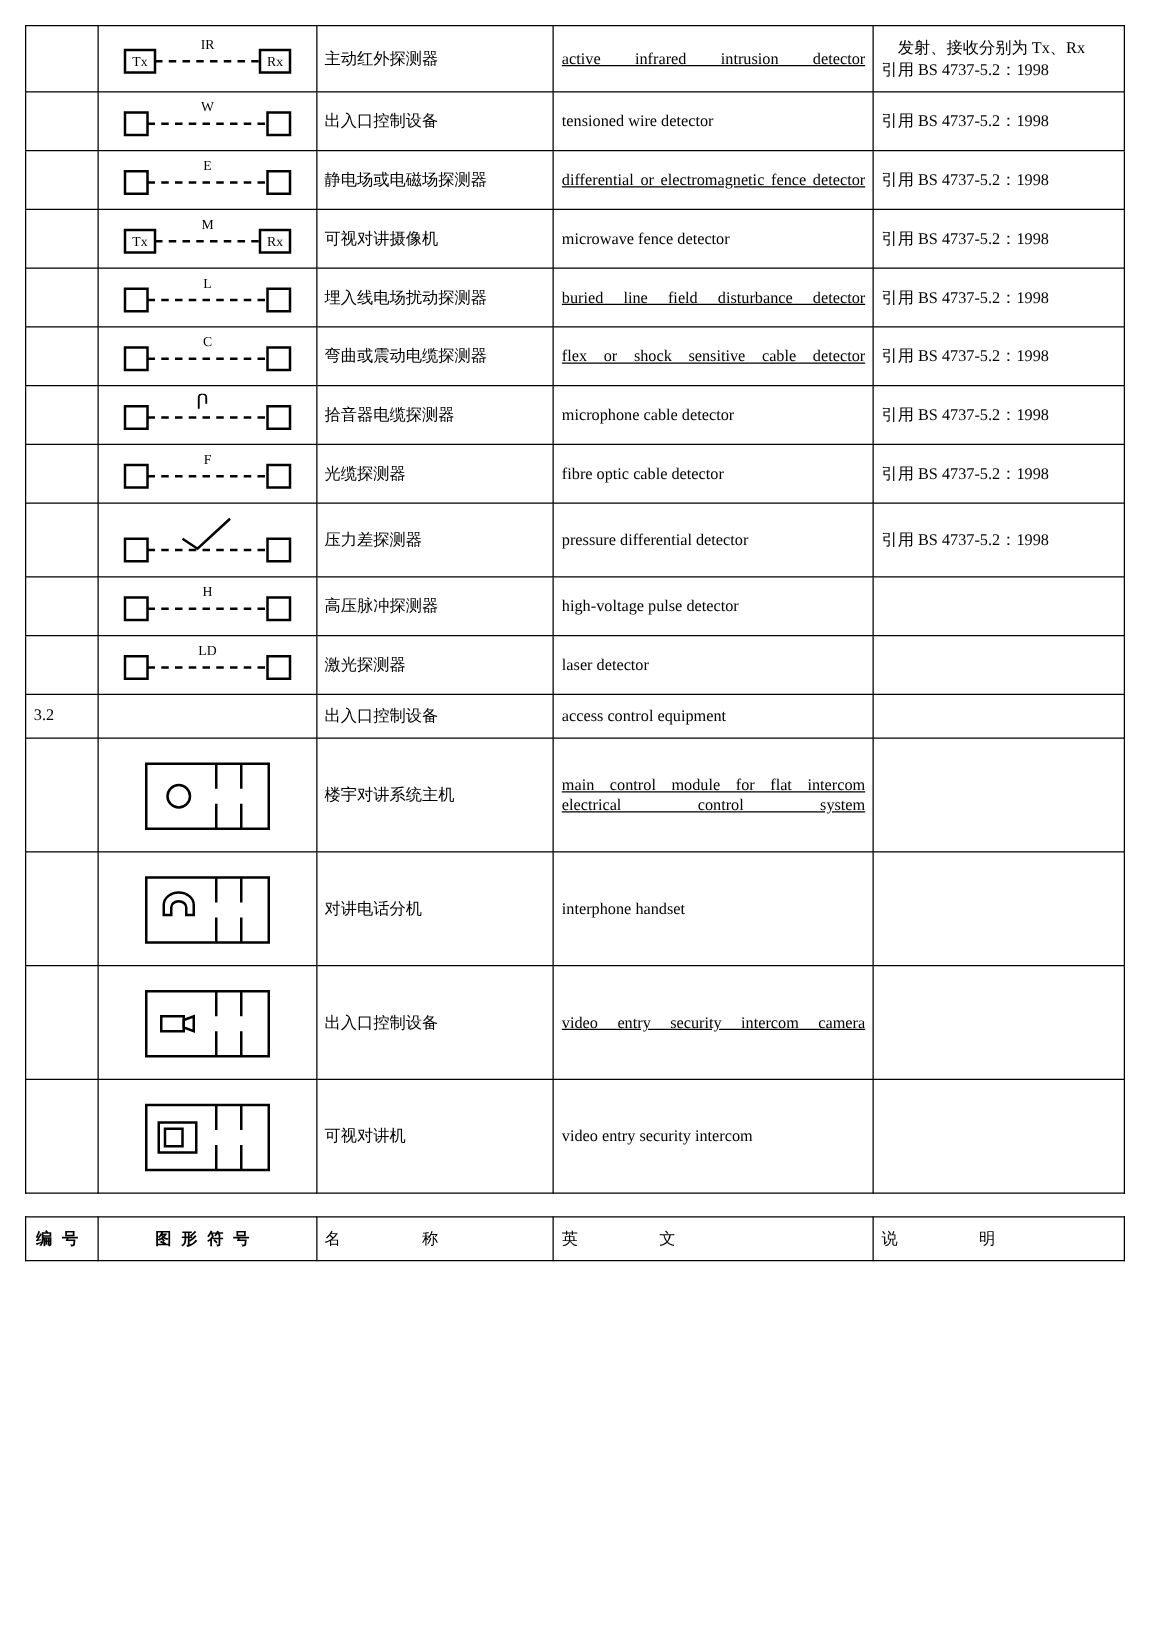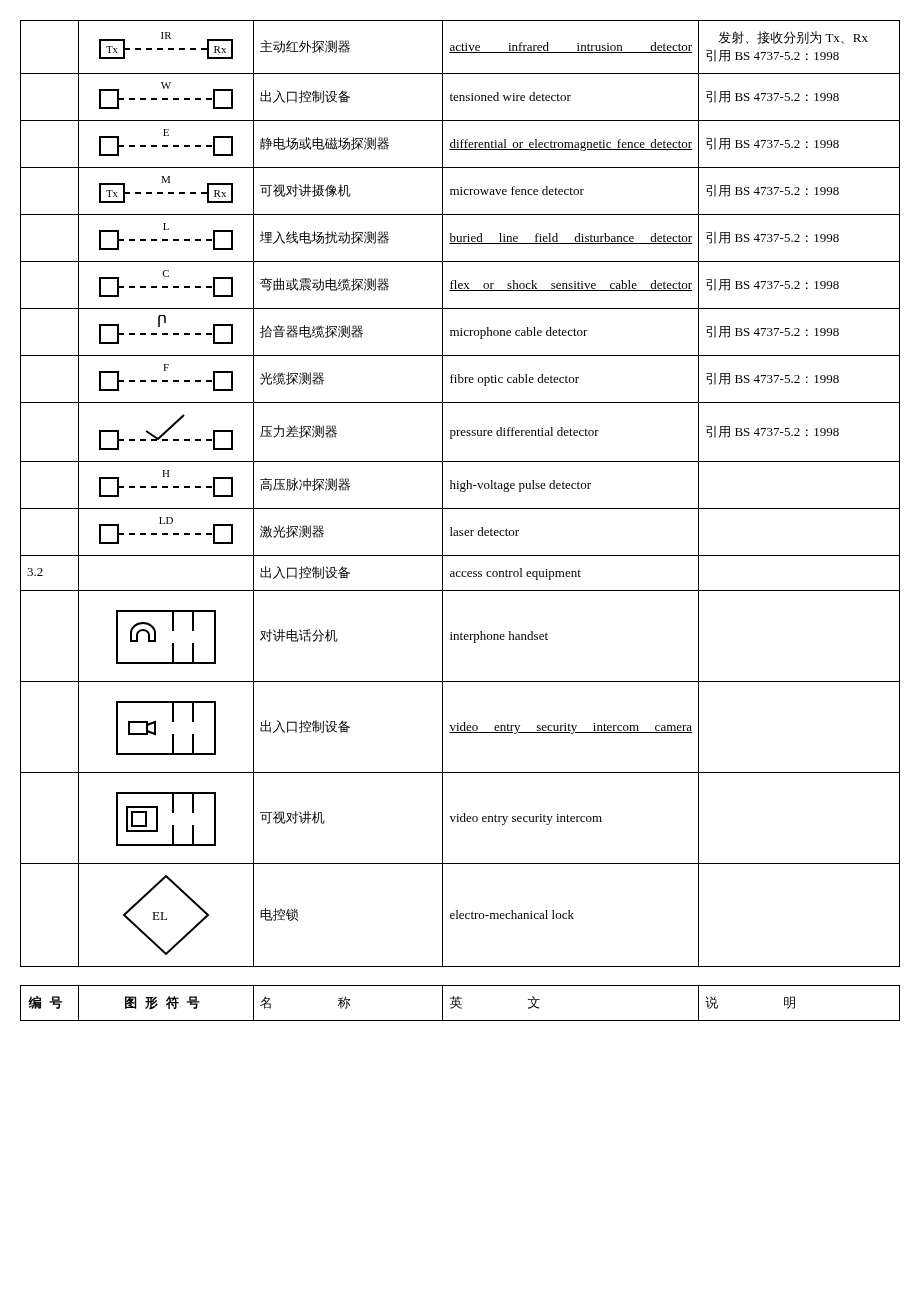--- a/index.html
+++ b/index.html
@@ -212,20 +212,36 @@
       </tr>
       <tr>
     <td class="col-num"></td>
     <td class="col-sym sym">
           <svg width="110" height="78" viewBox="0 0 110 78">
     <rect x="6" y="14" width="98" height="52" fill="#fff" stroke="#000" stroke-width="2"></rect>
     <line x1="62" y1="14" x2="62" y2="34" stroke="#000" stroke-width="2"></line>
     <line x1="62" y1="46" x2="62" y2="66" stroke="#000" stroke-width="2"></line>
     <line x1="82" y1="14" x2="82" y2="34" stroke="#000" stroke-width="2"></line>
     <line x1="82" y1="46" x2="82" y2="66" stroke="#000" stroke-width="2"></line>
+    <circle cx="32" cy="40" r="9" fill="none" stroke="#000" stroke-width="2"></circle>
+  </svg>
+        </td>
+    <td class="col-cn">楼宇对讲系统主机</td>
+    <td class="col-en justify">main control module for flat intercom electrical control system</td>
+    <td class="col-note"></td>
+      </tr>
+      <tr>
+    <td class="col-num"></td>
+    <td class="col-sym sym">
+          <svg width="110" height="78" viewBox="0 0 110 78">
+    <rect x="6" y="14" width="98" height="52" fill="#fff" stroke="#000" stroke-width="2"></rect>
+    <line x1="62" y1="14" x2="62" y2="34" stroke="#000" stroke-width="2"></line>
+    <line x1="62" y1="46" x2="62" y2="66" stroke="#000" stroke-width="2"></line>
+    <line x1="82" y1="14" x2="82" y2="34" stroke="#000" stroke-width="2"></line>
+    <line x1="82" y1="46" x2="82" y2="66" stroke="#000" stroke-width="2"></line>
     <path d="M 20 36 A 12 10 0 0 1 44 36 L 44 44 L 38 44 L 38 38 A 6 5 0 0 0 26 38 L 26 44 L 20 44 Z" fill="none" stroke="#000" stroke-width="2"></path>
   </svg>
         </td>
     <td class="col-cn">对讲电话分机</td>
     <td class="col-en">interphone handset</td>
     <td class="col-note"></td>
       </tr>
       <tr>
     <td class="col-num"></td>
     <td class="col-sym sym">
@@ -251,32 +267,20 @@
     <line x1="62" y1="14" x2="62" y2="34" stroke="#000" stroke-width="2"></line>
     <line x1="62" y1="46" x2="62" y2="66" stroke="#000" stroke-width="2"></line>
     <line x1="82" y1="14" x2="82" y2="34" stroke="#000" stroke-width="2"></line>
     <line x1="82" y1="46" x2="82" y2="66" stroke="#000" stroke-width="2"></line>
     <rect x="16" y="28" width="30" height="24" fill="none" stroke="#000" stroke-width="2"></rect>
             <rect x="21" y="33" width="14" height="14" fill="none" stroke="#000" stroke-width="2"></rect>
   </svg>
         </td>
     <td class="col-cn">可视对讲机</td>
     <td class="col-en">video entry security intercom</td>
-    <td class="col-note"></td>
-      </tr>
-      <tr>
-    <td class="col-num"></td>
-    <td class="col-sym sym">
-          <svg width="100" height="90" viewBox="0 0 100 90">
-        <path d="M 50 6 L 92 45 L 50 84 L 8 45 Z" fill="#fff" stroke="#000" stroke-width="2"></path>
-        <text x="44" y="50" text-anchor="middle" font-size="13" font-family="serif">EL</text>
-      </svg>
-        </td>
-    <td class="col-cn">电控锁</td>
-    <td class="col-en">electro-mechanical lock</td>
     <td class="col-note"></td>
       </tr>
     </tbody>
 </table>
 
 <table>
 <tbody>
       <tr>
   <td class="col-num hdr2">编号</td>
   <td class="col-sym hdr2">图形符号</td>

